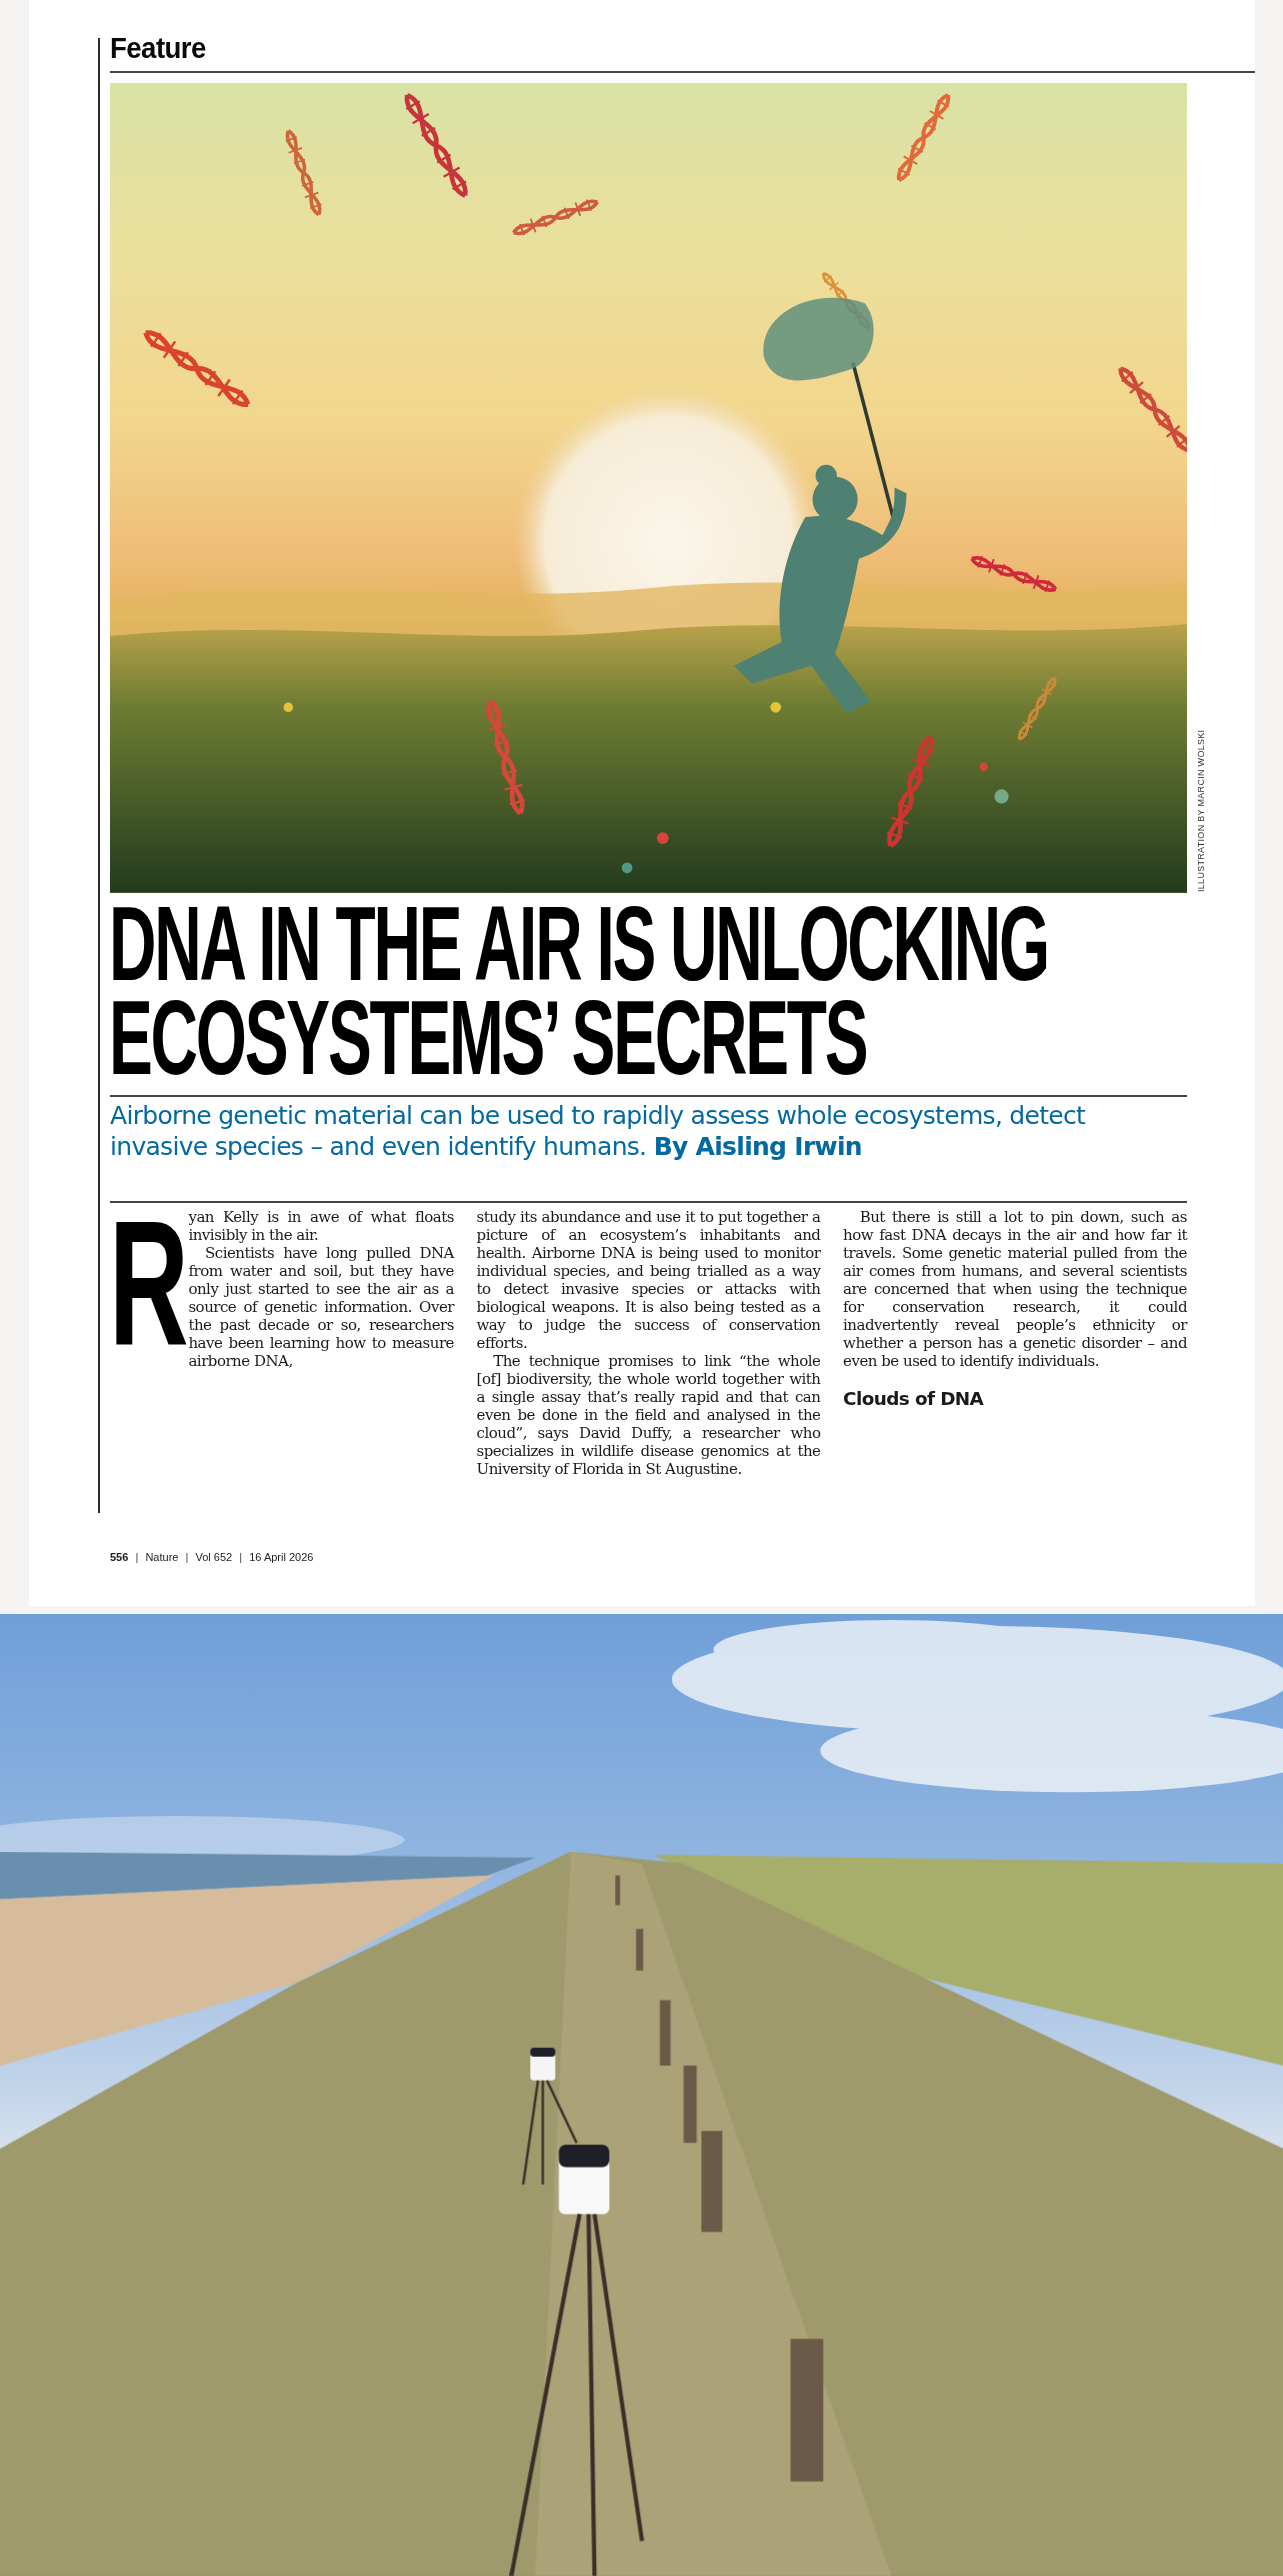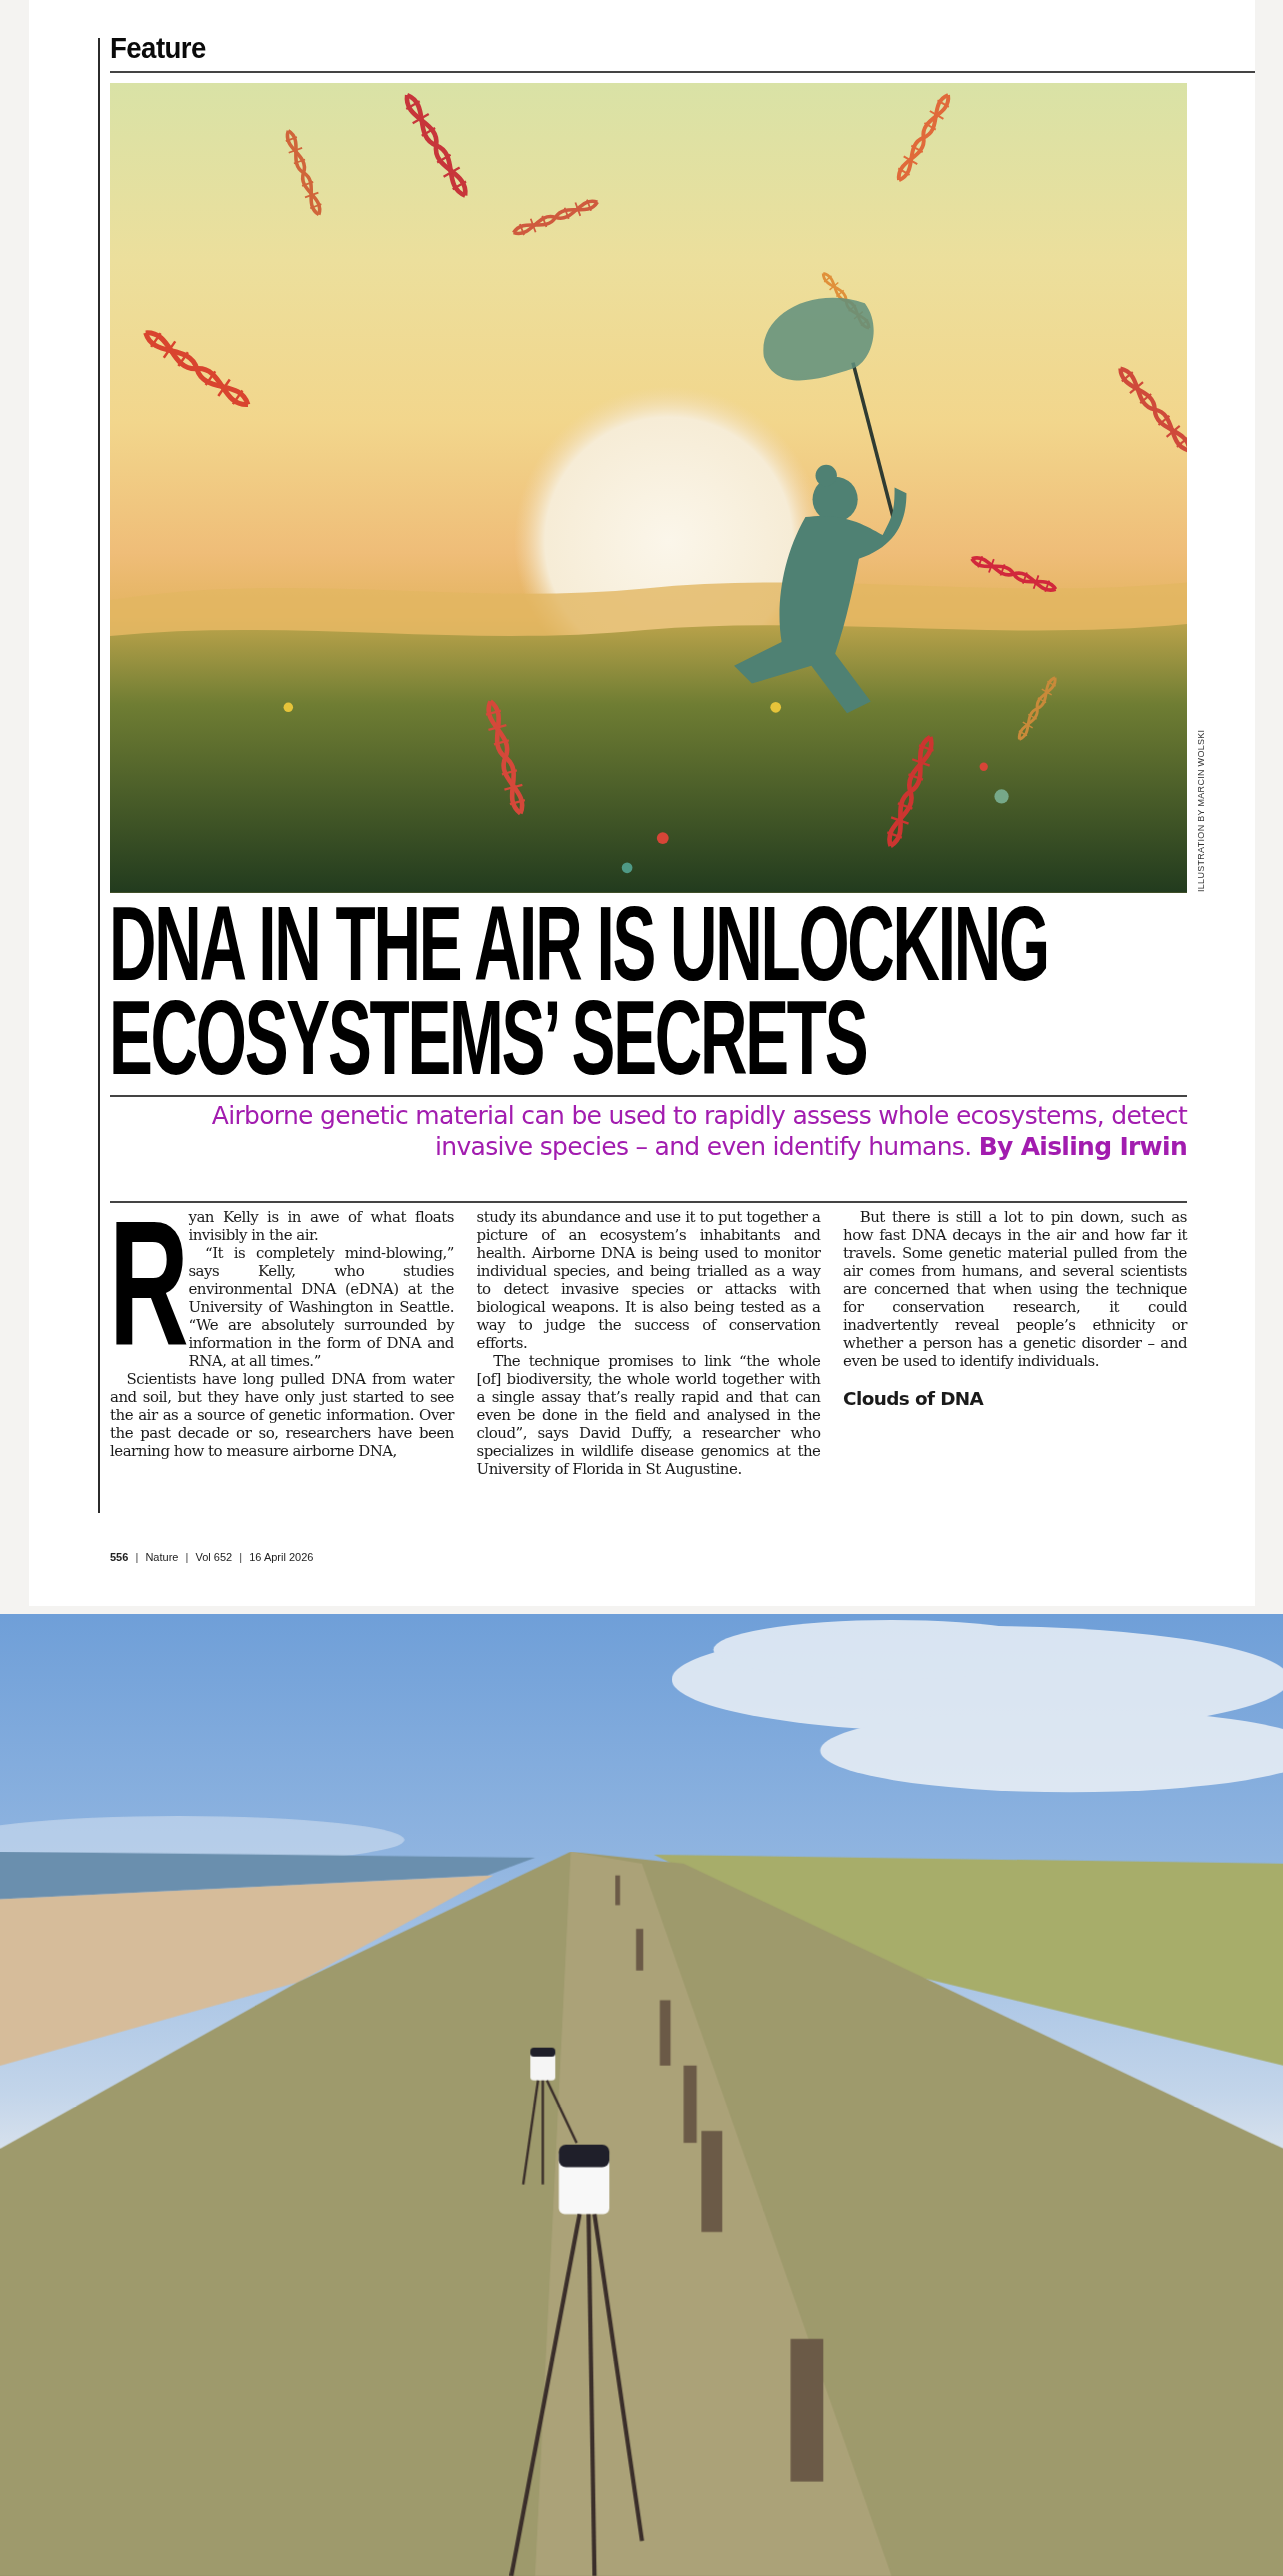--- a/index.html
+++ b/index.html
@@ -34,23 +34,22 @@
   }
   .headline {
     position:absolute; left:109px; top:896px; width:1082px;
     font-family:"Liberation Sans", sans-serif; font-weight:700; font-size:106px; line-height:94px;
     letter-spacing:-3.6px; color:#000; transform:scaleX(0.62); transform-origin:left top;
     white-space:nowrap;
   }
   .mid-rule { position:absolute; left:110px; width:1077px; height:1.8px; background:#444; }
   .standfirst {
     position:absolute; left:110px; top:1100px; width:1077px;
-    font-family:"DejaVu Sans", sans-serif; font-size:25px; line-height:31px; color:#a21caf;
+    font-family:"DejaVu Sans", sans-serif; font-size:25px; line-height:31px; color:#0369a1;
     letter-spacing:-0.7px;
-    text-align:right;
   }
   .standfirst .byline { font-weight:700; }
   .columns {
     position:absolute; left:110px; top:1208px; width:1077px; height:303px;
     display:flex; gap:22.6px;
   }
   .col {
     width:348px; font-family:"DejaVu Serif", serif; font-size:15px; line-height:18px;
     text-align:justify; color:#1a1a1a; letter-spacing:-0.5px;
   }
@@ -180,21 +179,20 @@
   <span>Airborne genetic material can be used to rapidly assess whole ecosystems, detect invasive species – and even identify humans.</span>
   <span class="byline">By Aisling Irwin</span>
 </div>
 
 <div class="mid-rule" style="top:1201px;"></div>
 
 <div class="columns">
   <div class="col">
     <span class="dropcap">R</span>
     <p class="first">yan Kelly is in awe of what floats invisibly in the air.</p>
-    <p>“It is completely mind-blowing,” says Kelly, who studies environmental DNA (eDNA) at the University of Washington in Seattle. “We are absolutely surrounded by information in the form of DNA and RNA, at all times.”</p>
     <p>Scientists have long pulled DNA from water and soil, but they have only just started to see the air as a source of genetic information. Over the past decade or so, researchers have been learning how to measure airborne DNA,</p>
   </div>
   <div class="col">
     <p class="first">study its abundance and use it to put together a picture of an ecosystem’s inhabitants and health. Airborne DNA is being used to monitor individual species, and being trialled as a way to detect invasive species or attacks with biological weapons. It is also being tested as a way to judge the success of conservation efforts.</p>
     <p>The technique promises to link “the whole [of] biodiversity, the whole world together with a single assay that’s really rapid and that can even be done in the field and analysed in the cloud”, says David Duffy, a researcher who specializes in wildlife disease genomics at the University of Florida in St Augustine.</p>
   </div>
   <div class="col">
     <p>But there is still a lot to pin down, such as how fast DNA decays in the air and how far it travels. Some genetic material pulled from the air comes from humans, and several scientists are concerned that when using the technique for conservation research, it could inadvertently reveal people’s ethnicity or whether a person has a genetic disorder – and even be used to identify individuals.</p>
     <div class="subhead">Clouds of DNA</div>
   </div>

